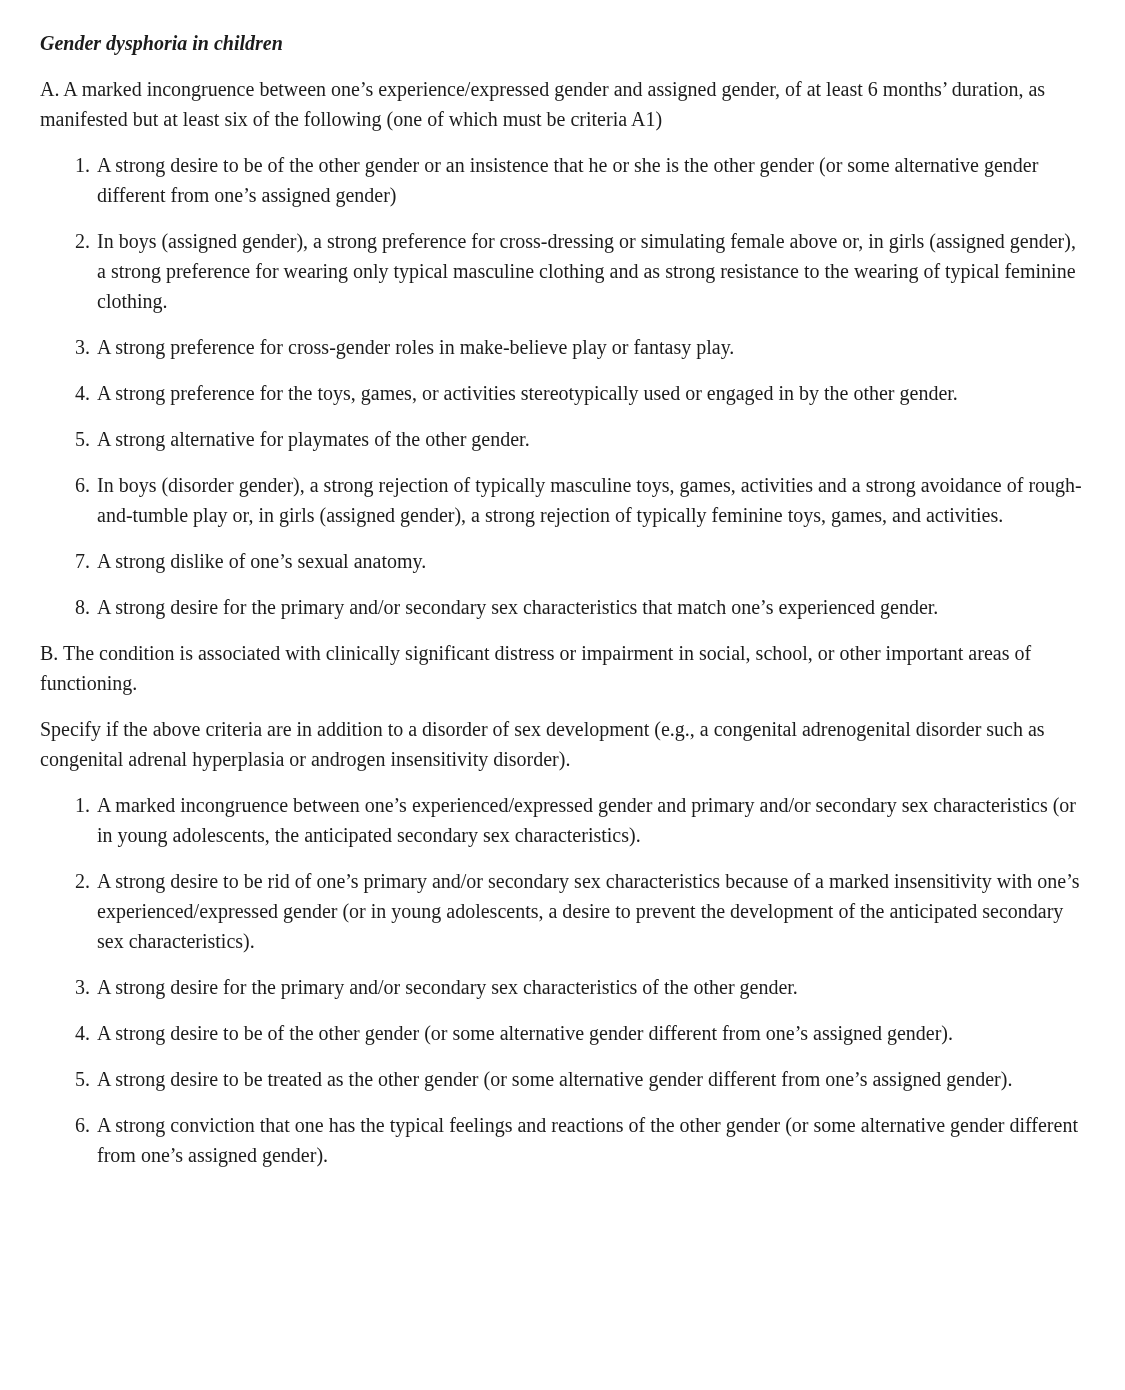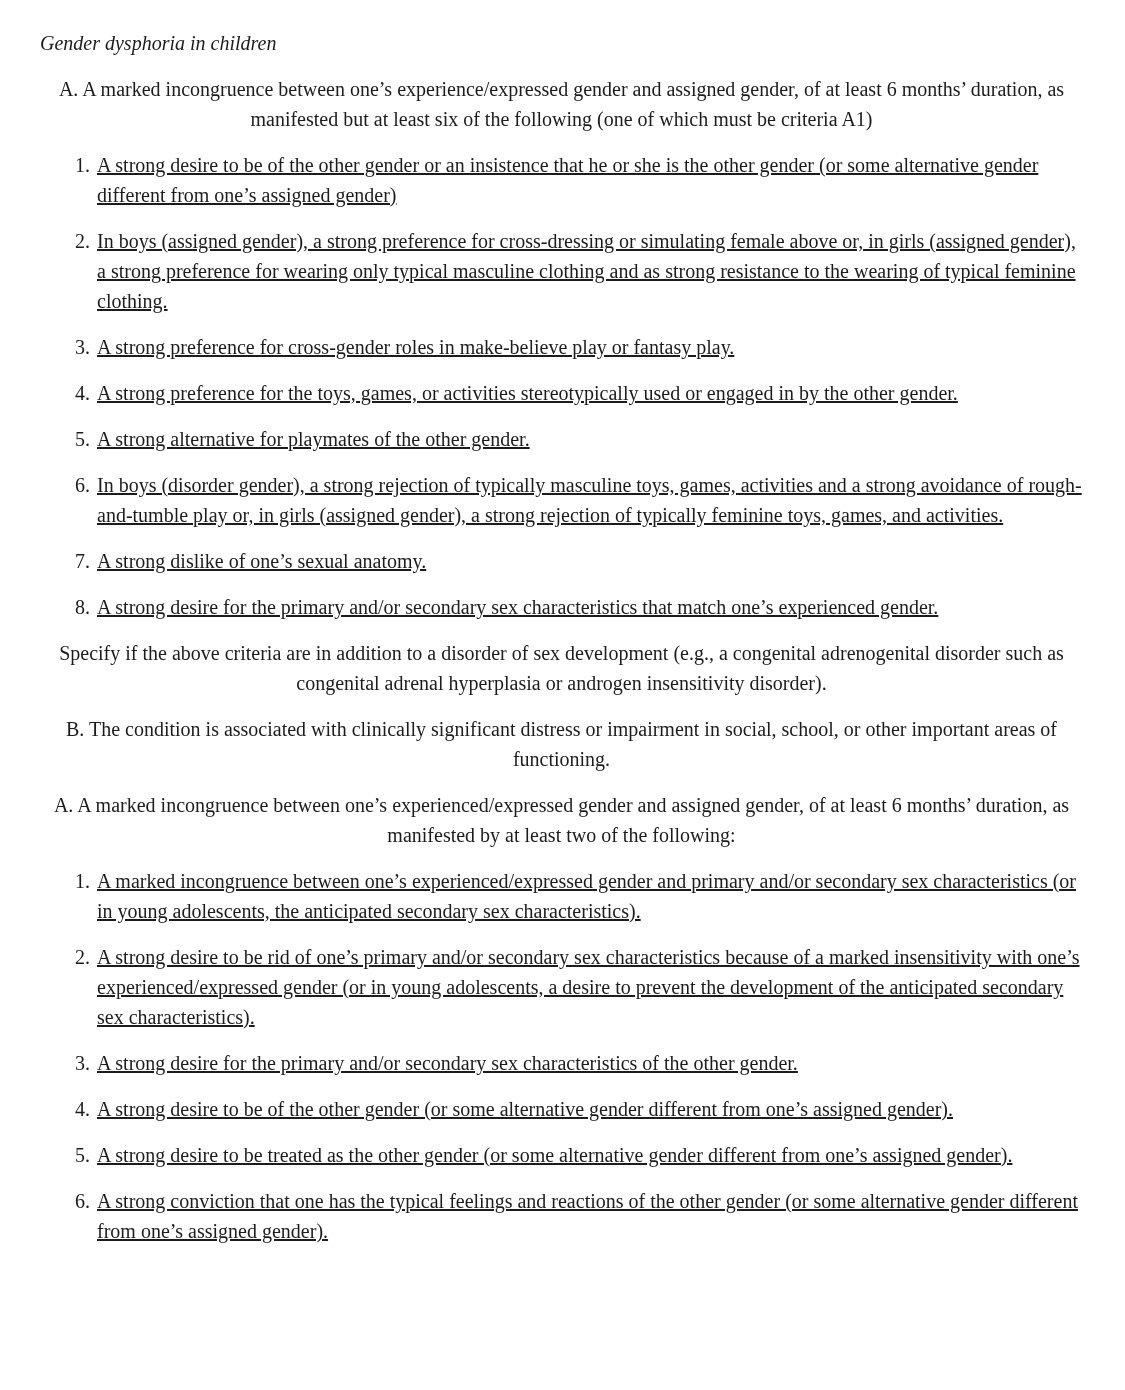--- a/index.html
+++ b/index.html
@@ -13,41 +13,39 @@
     box-sizing: border-box;
     background: #ffffff;
     color: #1c1c1c;
     font-family: "Liberation Serif", "DejaVu Serif", serif;
     font-size: 20px;
     line-height: 30px;
     padding: 28px 42px 20px 40px;
     overflow: hidden;
   }
   .heading {
-    font-weight: normal;
+    font-weight: bold;
     font-style: italic;
     font-size: 20px;
     line-height: 30px;
     margin: 0 0 16px 0;
   }
   .para {
     margin: 0 0 16px 0;
-    text-align: center;
   }
   .li {
     display: flex;
     margin: 0 0 16px 0;
     padding-left: 35px;
   }
   .li .num {
     flex: 0 0 22px;
   }
   .li .txt {
     flex: 1;
-    text-decoration: underline;
   }
   .section {
     margin: 0;
   }
 </style>
 </head>
 <body>
 
 <div class="page">
 
@@ -84,28 +82,27 @@
       <div class="li">
         <span class="num">7.</span>
         <span class="txt">A strong dislike of one’s sexual anatomy.</span>
       </div>
       <div class="li">
         <span class="num">8.</span>
         <span class="txt">A strong desire for the primary and/or secondary sex characteristics that match one’s experienced gender.</span>
       </div>
     </div>
 
+    <div class="para">B. The condition is associated with clinically significant distress or impairment in social, school, or other important areas of functioning.</div>
+
     <div class="para">Specify if the above criteria are in addition to a disorder of sex development (e.g., a congenital adrenogenital disorder such as congenital adrenal hyperplasia or androgen insensitivity disorder).</div>
-
-    <div class="para">B. The condition is associated with clinically significant distress or impairment in social, school, or other important areas of functioning.</div>
   </div>
 
   <div class="section">
 
-    <div class="para">A. A marked incongruence between one’s experienced/expressed gender and assigned gender, of at least 6 months’ duration, as manifested by at least two of the following:</div>
 
     <div>
       <div class="li">
         <span class="num">1.</span>
         <span class="txt">A marked incongruence between one’s experienced/expressed gender and primary and/or secondary sex characteristics (or in young adolescents, the anticipated secondary sex characteristics).</span>
       </div>
       <div class="li">
         <span class="num">2.</span>
         <span class="txt">A strong desire to be rid of one’s primary and/or secondary sex characteristics because of a marked insensitivity with one’s experienced/expressed gender (or in young adolescents, a desire to prevent the development of the anticipated secondary sex characteristics).</span>
       </div>

